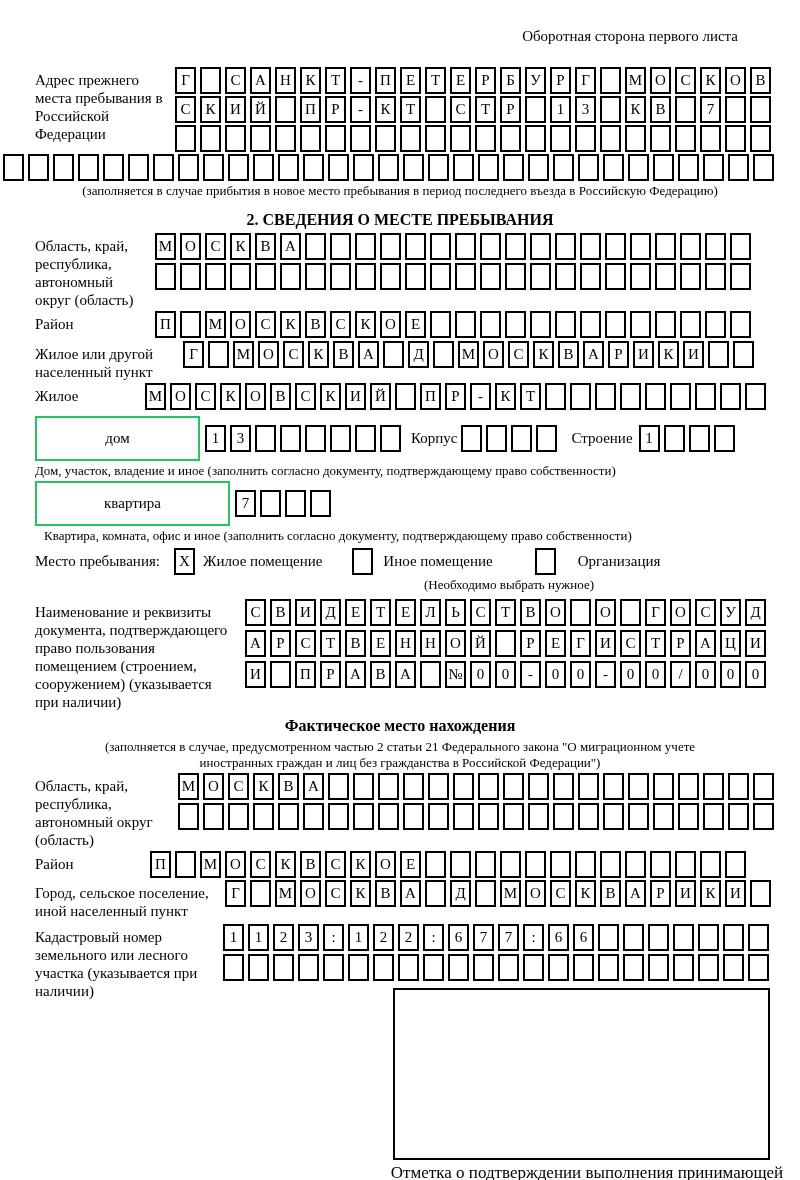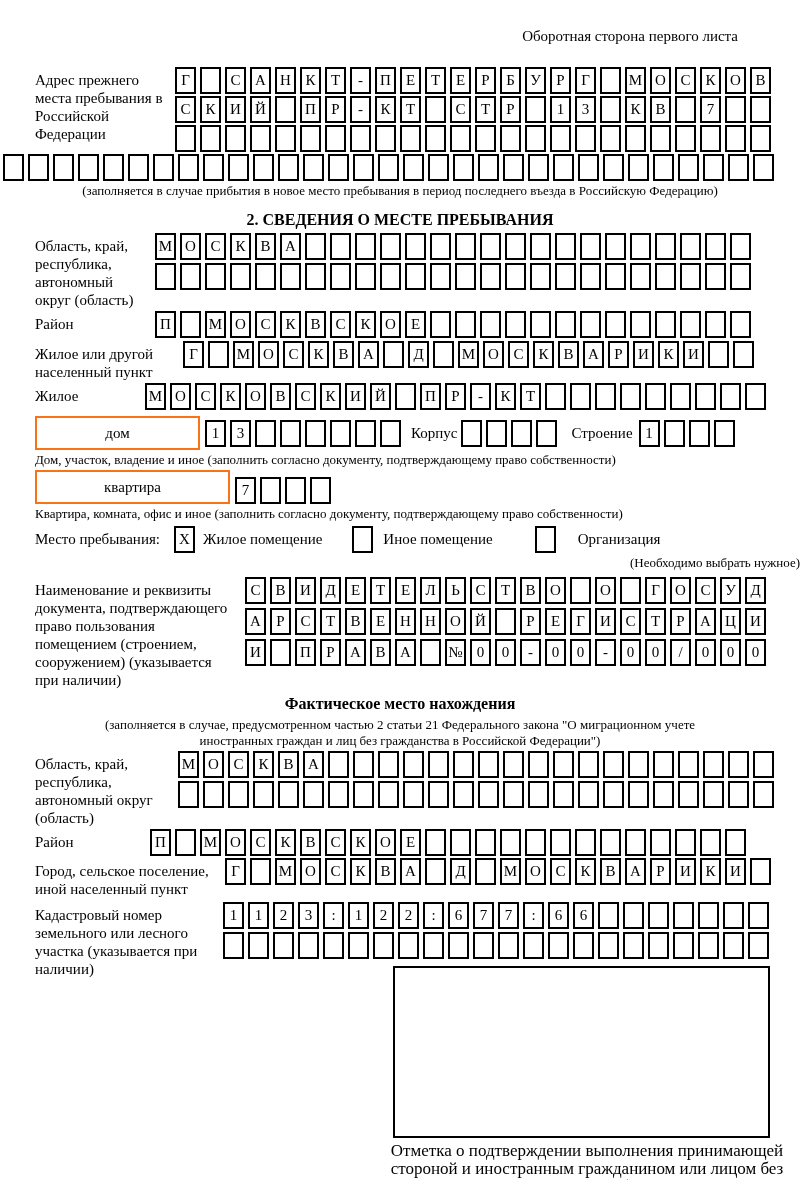--- a/index.html
+++ b/index.html
@@ -8,21 +8,21 @@
   .sheet { width:800px; height:1180px; background:#fff; overflow:hidden; padding-top:28px; position:relative; }
   .corner { text-align:right; padding-right:62px; font-size:15px; margin-bottom:22px; }
   .field { display:flex; align-items:flex-start; margin-left:35px; }
   .flabel { font-size:15px; line-height:18px; padding-top:4px; flex-shrink:0; padding-right:6px; }
   .rows { display:flex; flex-direction:column; gap:2px; }
   .cells { display:flex; gap:4px; }
   .cell { width:21px; height:27px; border:2px solid #000; display:flex; align-items:center; justify-content:center;
           font-size:15px; flex-shrink:0; background:#fff; }
   .note { text-align:center; font-size:13px; line-height:16px; margin-top:2px; }
   .sec-title { text-align:center; font-weight:bold; font-size:16px; margin-top:12px; }
-  .labelbox { border:2px solid #f97316; height:34px; display:flex; align-items:center; justify-content:center;
+  .labelbox { border:2px solid #22c55e; height:45px; display:flex; align-items:center; justify-content:center;
               font-size:15px; flex-shrink:0; background:#fff; }
   .inline-lbl { font-size:15px; line-height:27px; white-space:nowrap; }
   .stamp-box { border:2px solid #000; width:377px; height:172px; margin-left:393px; background:#fff; }
   .stamp-note { width:410px; margin-left:382px; text-align:center; font-size:17px; line-height:18px; margin-top:4px; }
   .mt2{margin-top:2px}.mt3{margin-top:3px}.mt4{margin-top:4px}.mt6{margin-top:6px}
 </style>
 </head>
 <body>
 
 <div class="sheet">
@@ -319,41 +319,41 @@
     <div class="inline-lbl" style="margin-left:14px">Строение</div>
     <div class="cells" style="margin-left:6px">
         <span class="cell">1</span>
         <span class="cell"></span>
         <span class="cell"></span>
         <span class="cell"></span>
       </div>
   </div>
   <div class="note" style="text-align:left;margin-left:35px">Дом, участок, владение и иное (заполнить согласно документу, подтверждающему право собственности)</div>
 
-  <div class="field mt2" style="align-items:flex-end">
+  <div class="field mt2" style="align-items:center">
     <div class="labelbox" style="width:195px">квартира</div>
     <div class="cells" style="margin-left:5px">
         <span class="cell">7</span>
         <span class="cell"></span>
         <span class="cell"></span>
         <span class="cell"></span>
       </div>
   </div>
-  <div class="note" style="text-align:left;margin-left:35px">Квартира, комната, офис и иное (заполнить согласно документу, подтверждающему право собственности)</div>
+  <div class="note" style="text-align:left;margin-left:44px">Квартира, комната, офис и иное (заполнить согласно документу, подтверждающему право собственности)</div>
 
   <div class="field mt4" style="align-items:center">
     <span class="inline-lbl">Место пребывания:</span>
     <span class="cell" style="margin-left:14px">X</span>
     <span class="inline-lbl" style="margin-left:8px">Жилое помещение</span>
     <span class="cell" style="margin-left:30px"></span>
     <span class="inline-lbl" style="margin-left:10px">Иное помещение</span>
     <span class="cell" style="margin-left:42px"></span>
     <span class="inline-lbl" style="margin-left:22px">Организация</span>
   </div>
-  <div class="note" style="text-align:right;margin-left:218px">(Необходимо выбрать нужное)</div>
+  <div class="note" style="text-align:center;margin-left:218px">(Необходимо выбрать нужное)</div>
 
   <div class="field mt6">
     <div class="flabel" style="width:210px">Наименование и реквизиты документа, подтверждающего право пользования помещением (строением, сооружением) (указывается при наличии)</div>
     <div class="rows" style="gap:4px">
       <div class="cells">
           <span class="cell">С</span>
           <span class="cell">В</span>
           <span class="cell">И</span>
           <span class="cell">Д</span>
           <span class="cell">Е</span>

